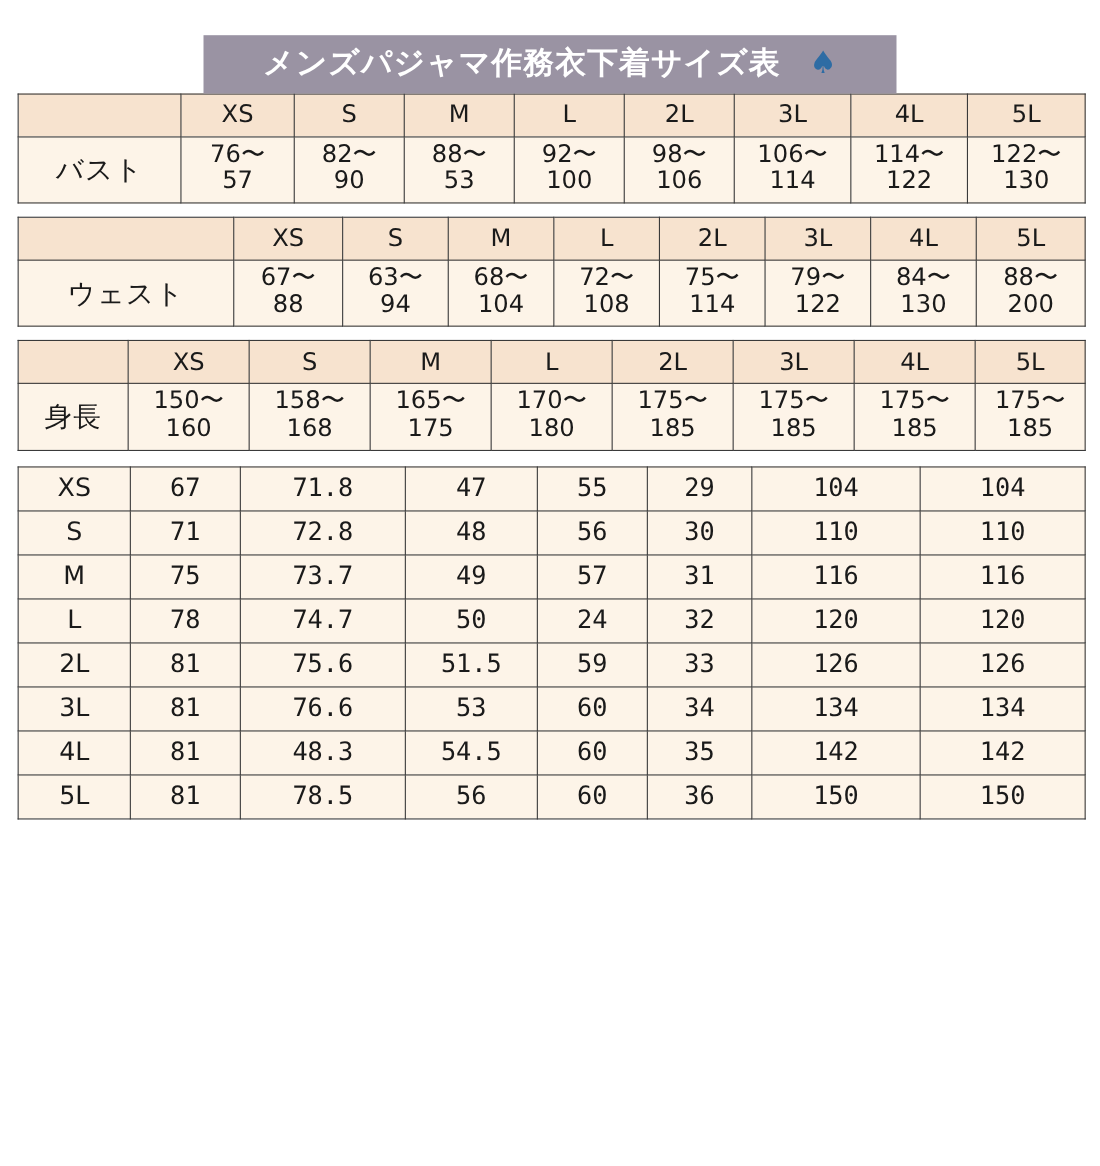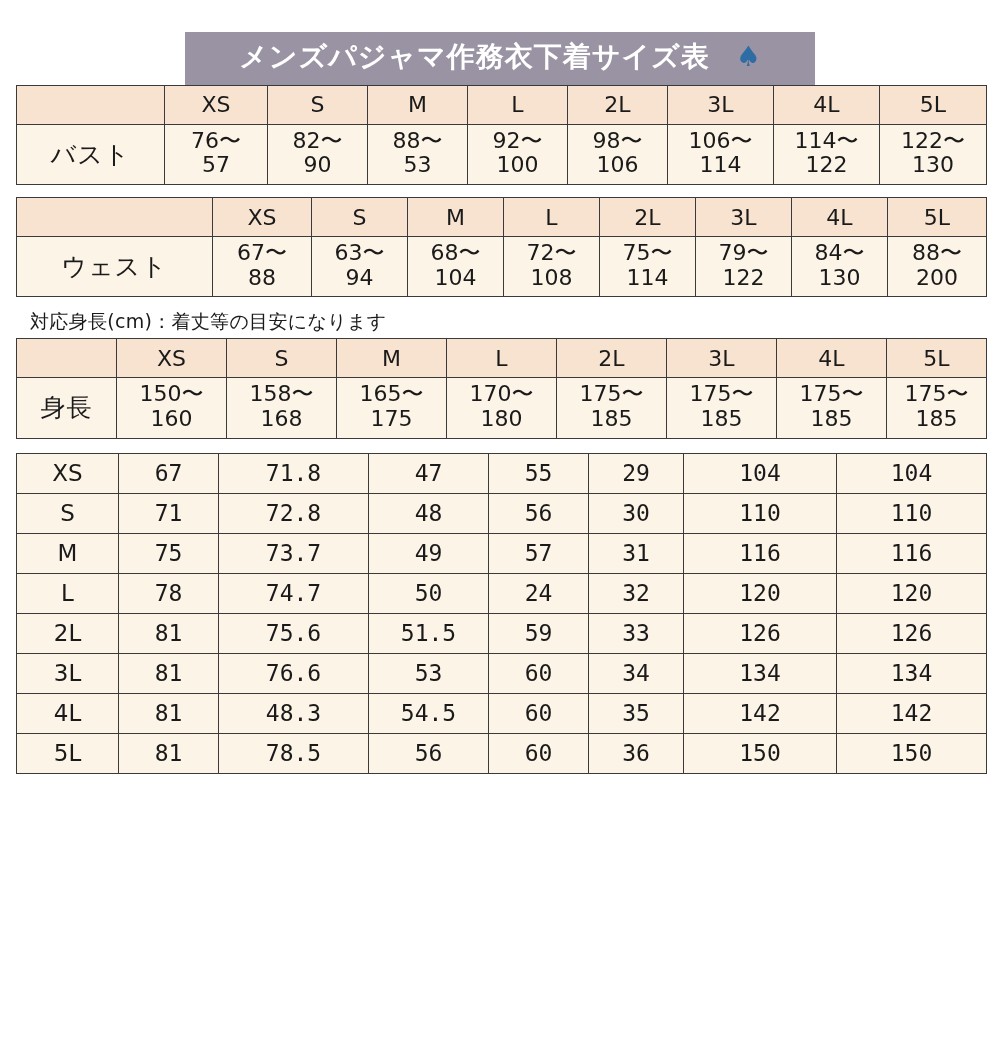--- a/index.html
+++ b/index.html
@@ -258,21 +258,20 @@
         <span class="b">130</span>
       </td>
       <td class="val">
         <span class="a">88〜</span>
         <span class="b">200</span>
       </td>
     </tr>
   </tbody>
     </table>
 
-  <div class="caption">対応身長(cm)：着丈等の目安になります</div>
   <table class="sizetable">
     <colgroup>
       <col style="width:100px">
         <col style="width:110px">
         <col style="width:110px">
         <col style="width:110px">
       <col style="width:110px">
         <col style="width:110px">
         <col style="width:110px">
         <col style="width:110px">

